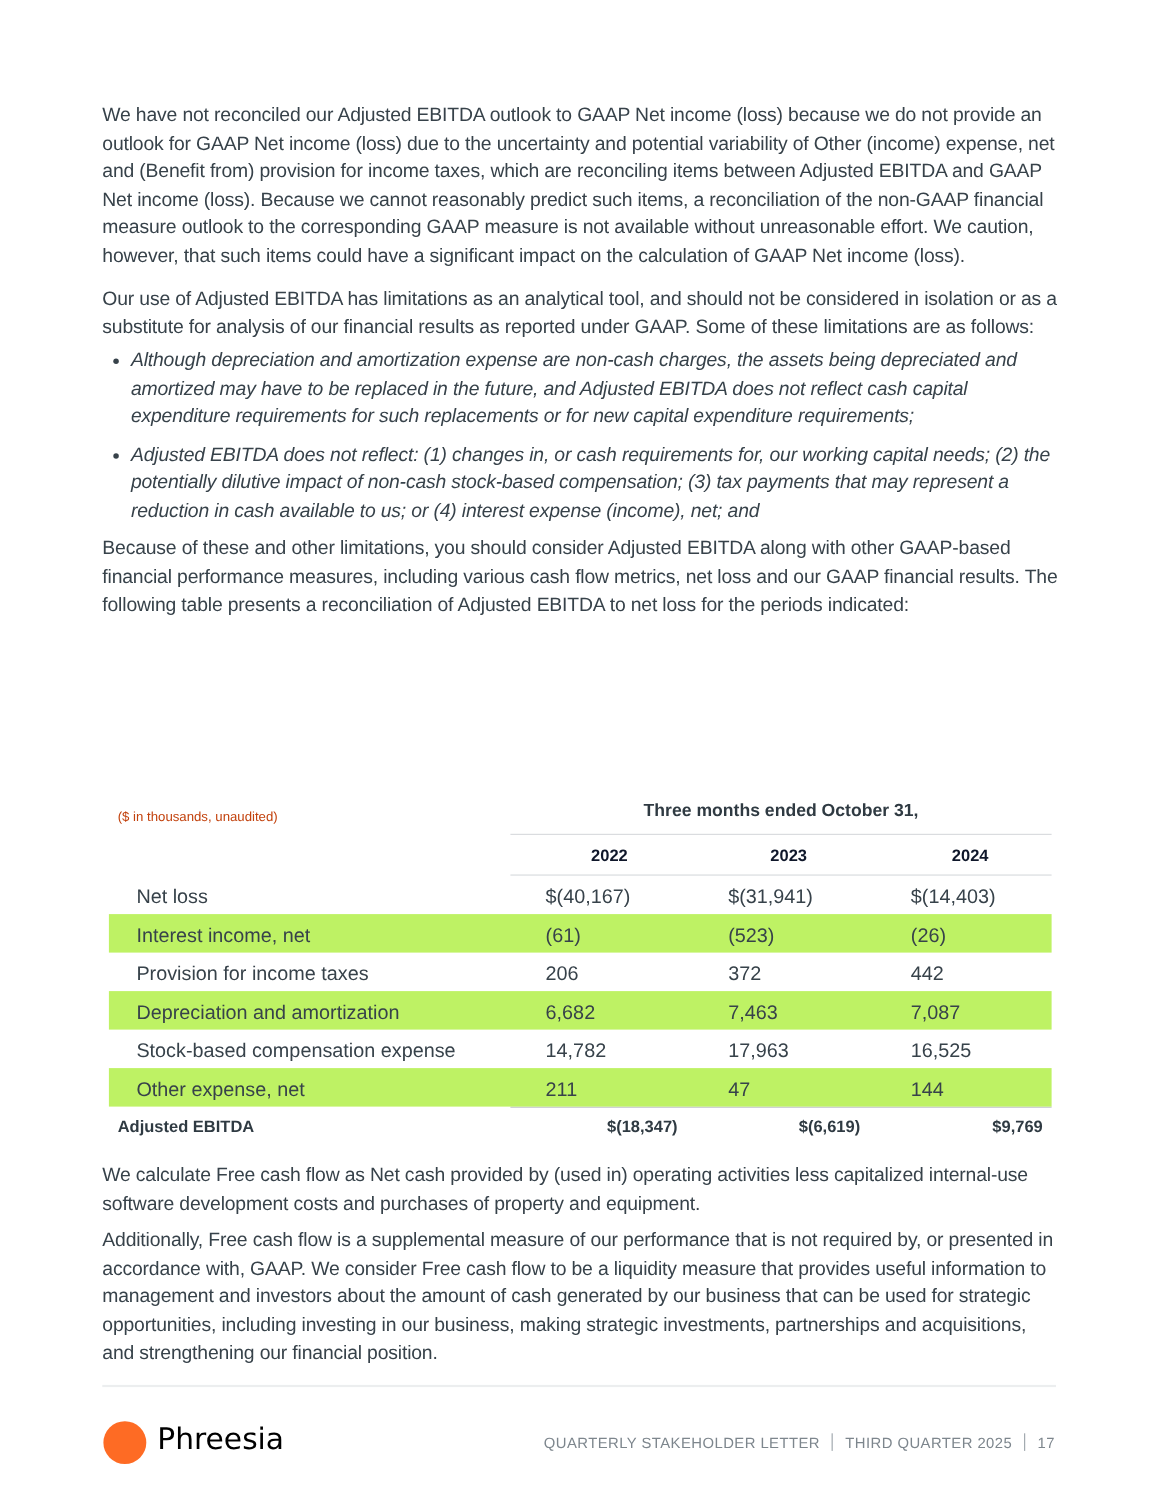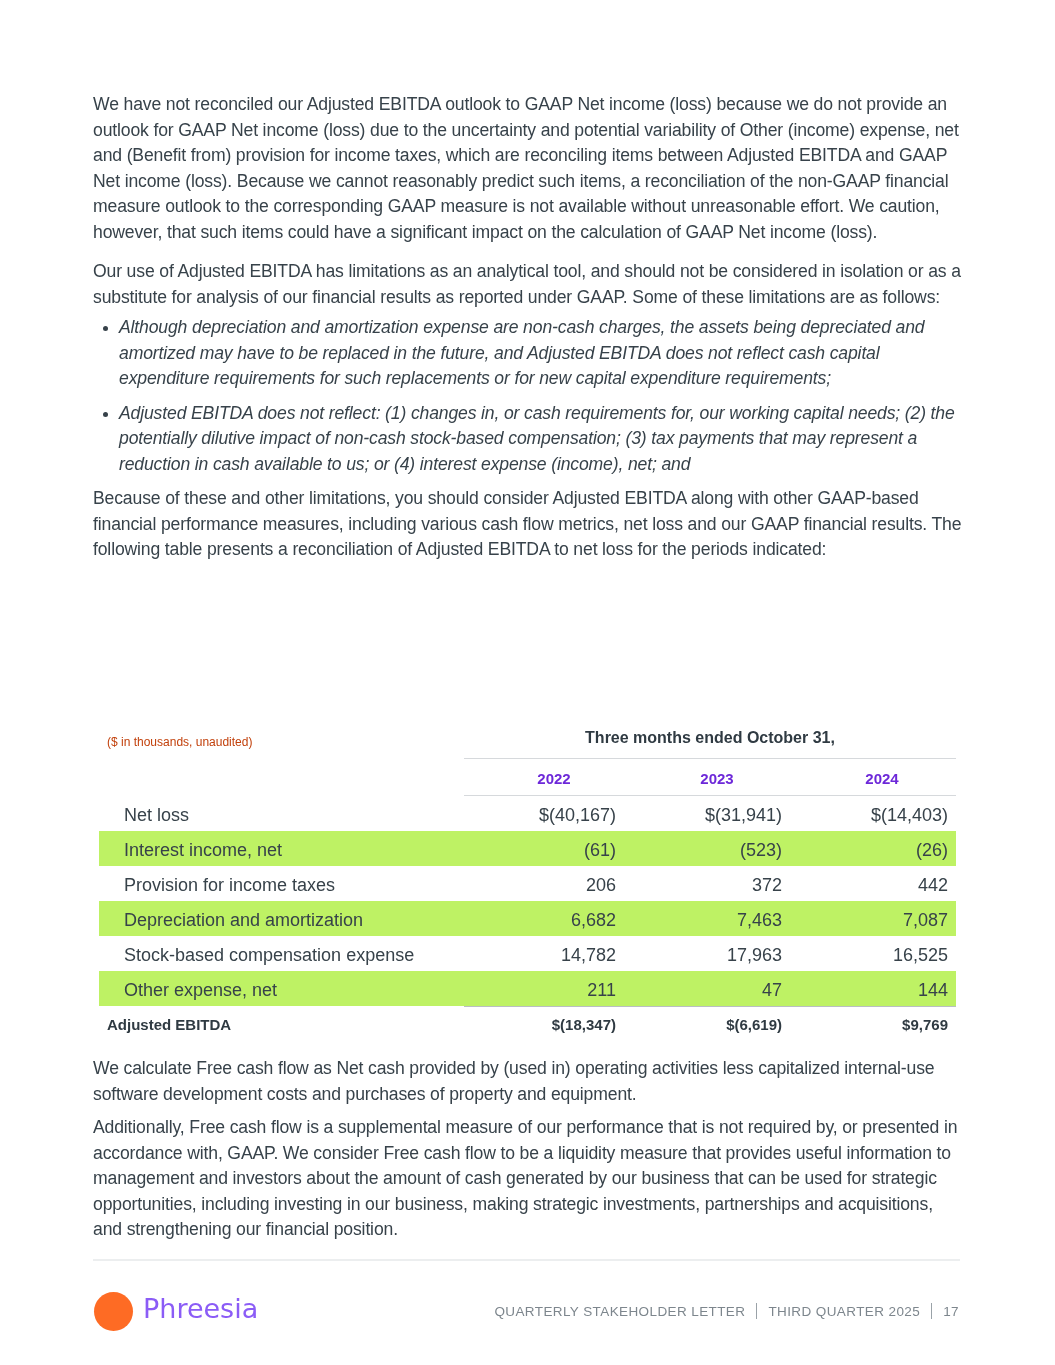--- a/index.html
+++ b/index.html
@@ -24,37 +24,37 @@
   .table-wrap { position: absolute; left: 99px; top: 727px; width: 857px; }
   .tbl-head-row { position: relative; height: 33px; }
   .units { position: absolute; left: 8px; top: 8px; font-size: 12px; color: #c2410c; }
   .period {
     position: absolute; left: 365px; width: 492px; top: 2px; text-align: center;
     font-weight: bold; font-size: 16px; color: #2f3a42;
   }
   .period-rule { position: absolute; left: 365px; width: 492px; top: 31px; height: 1px; background: #d6d9dc; }
   .year-row { position: relative; height: 35px; border-bottom: 1px solid #d6d9dc; margin-left: 365px; }
   .year-row .yr {
-    position: absolute; top: 10px; font-weight: bold; font-size: 15px; color: #6d28d9; width: 80px; text-align: center;
+    position: absolute; top: 10px; font-weight: bold; font-size: 15px; color: #0f172a; width: 80px; text-align: center;
   }
   .data-row { position: relative; height: 35px; font-size: 18px; color: #37424a; }
   .data-row.shaded { background: #bef264; }
   .data-row .lbl { position: absolute; left: 25px; top: 9px; }
-  .data-row .v { position: absolute; top: 9px; text-align: right; width: 120px; }
+  .data-row .v { position: absolute; top: 9px; width: 120px; }
   .v.c1 { left: 397px; }
   .v.c2 { left: 563px; }
   .v.c3 { left: 729px; }
   .total-rule { margin-left: 365px; height: 1px; background: #b9bec3; }
   .total-row { position: relative; height: 35px; font-size: 15px; font-weight: bold; color: #2f3a42; }
   .total-row .lbl { position: absolute; left: 8px; top: 9px; }
   .total-row .v { position: absolute; top: 9px; text-align: right; width: 120px; }
   .lower { position: absolute; left: 93px; top: 1056px; width: 870px; }
   .footer-rule { position: absolute; left: 93px; top: 1259px; width: 867px; height: 2px; background: #eceeef; }
   .logo-dot { position: absolute; left: 94px; top: 1292px; width: 39px; height: 39px; border-radius: 50%; background: #fe6b24; }
-  .logo-text { position: absolute; left: 143px; top: 1293px; font-size: 27px; color: #8b5cf6; font-family: "DejaVu Sans", sans-serif; font-weight: normal; letter-spacing: 0px; }
+  .logo-text { position: absolute; left: 143px; top: 1293px; font-size: 27px; color: #000000; font-family: "DejaVu Sans", sans-serif; font-weight: normal; letter-spacing: 0px; }
   .footer-meta {
     position: absolute; right: 96px; top: 1303px; font-size: 13.5px; color: #7d868d;
     letter-spacing: 0.4px; white-space: nowrap;
   }
   .footer-meta .sep { display: inline-block; width: 1px; height: 16px; background: #9aa2a8; margin: 0 11px; vertical-align: -3px; }
 </style>
 </head>
 <body>
 
 <div class="content">

